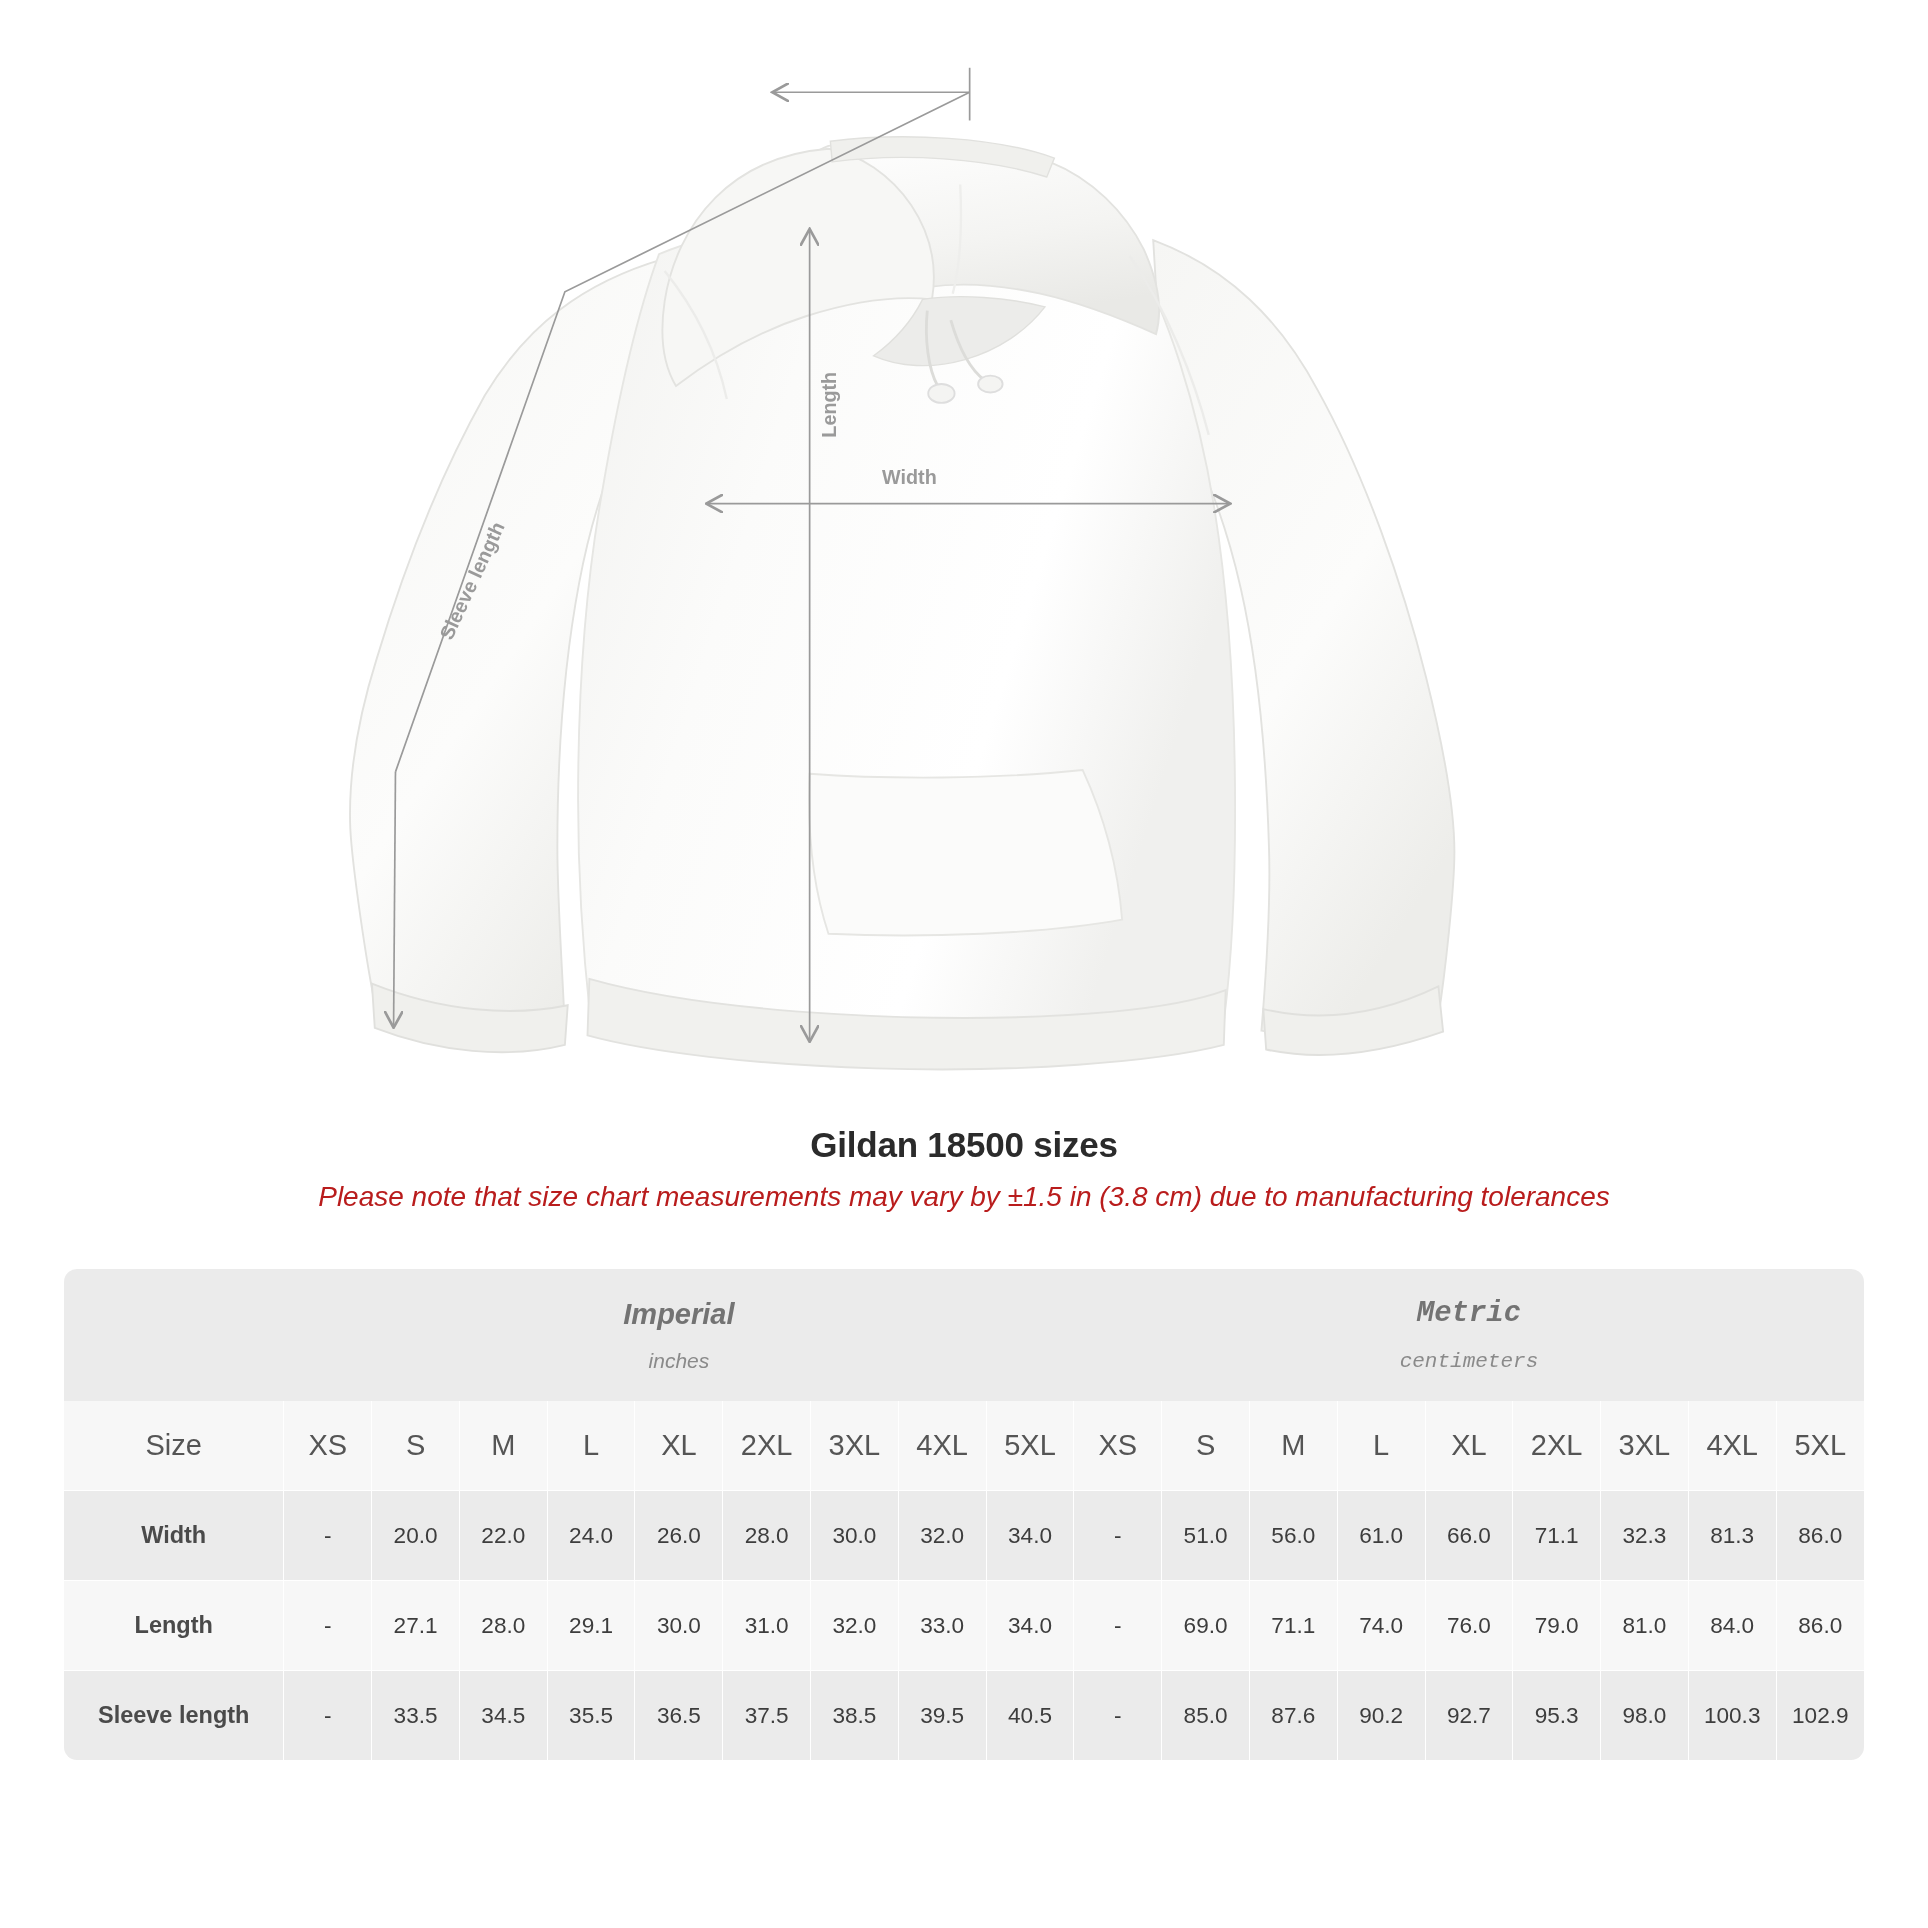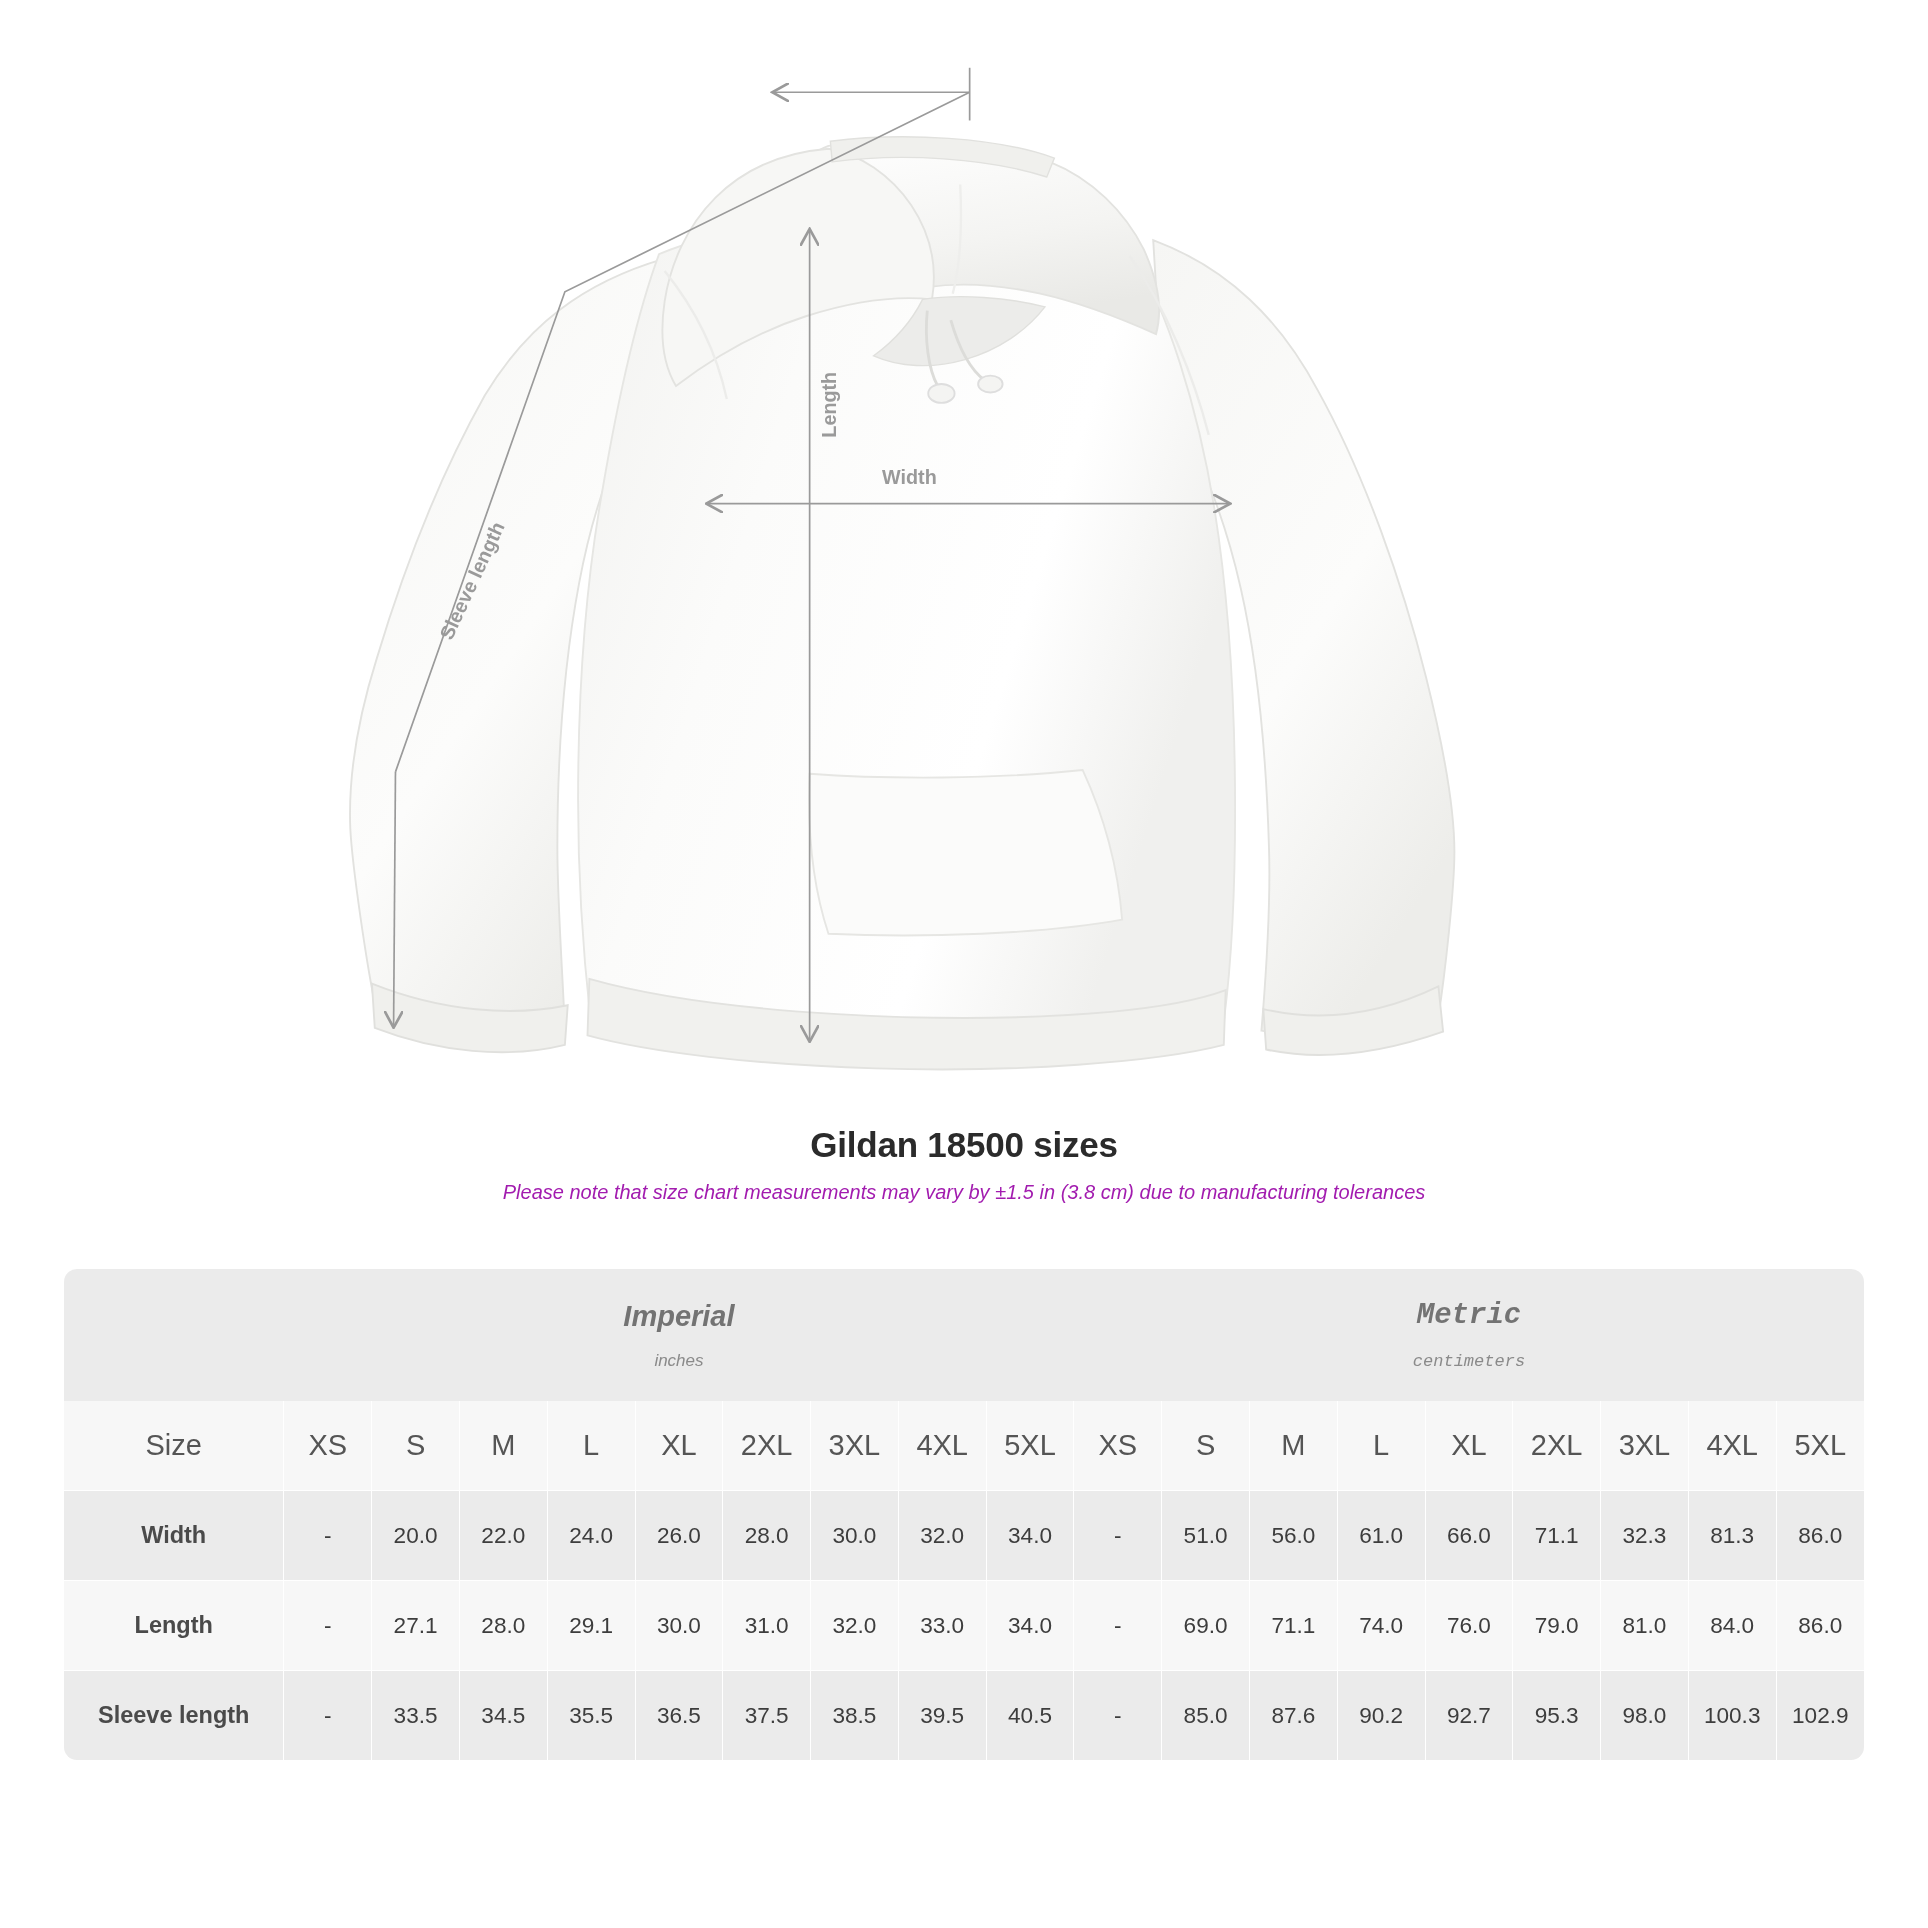--- a/index.html
+++ b/index.html
@@ -43,23 +43,23 @@
     text-align: center;
   }
   .chart-title {
     font-size: 35px;
     font-weight: bold;
     color: #2b2b2b;
     letter-spacing: -0.2px;
   }
   .chart-note {
     margin-top: 16px;
-    font-size: 20px;
+    font-size: 28px;
     font-style: italic;
-    color: #a21caf;
+    color: #b91c1c;
   }
 
   
   .table-wrap {
     position: absolute;
     top: 1269px;
     left: 64px;
     width: 1800px;
   }
   table.sizes {
@@ -82,21 +82,21 @@
   .unit-row td.first { border-top-left-radius: 13px; }
   .unit-row td.last  { border-top-right-radius: 13px; font-family: Liberation Mono, monospace; }
   .unit-name {
     font-size: 29px;
     font-weight: bold;
     font-style: italic;
     color: #737373;
     line-height: 1.2;
   }
   .unit-sub {
-    font-size: 17px;
+    font-size: 21px;
     font-style: italic;
     color: #8a8a8a;
     margin-top: 18px;
   }
   .head-row td {
     height: 89px;
     background: #f7f7f7;
     font-size: 29px;
     font-weight: bold;
     color: #555555;

